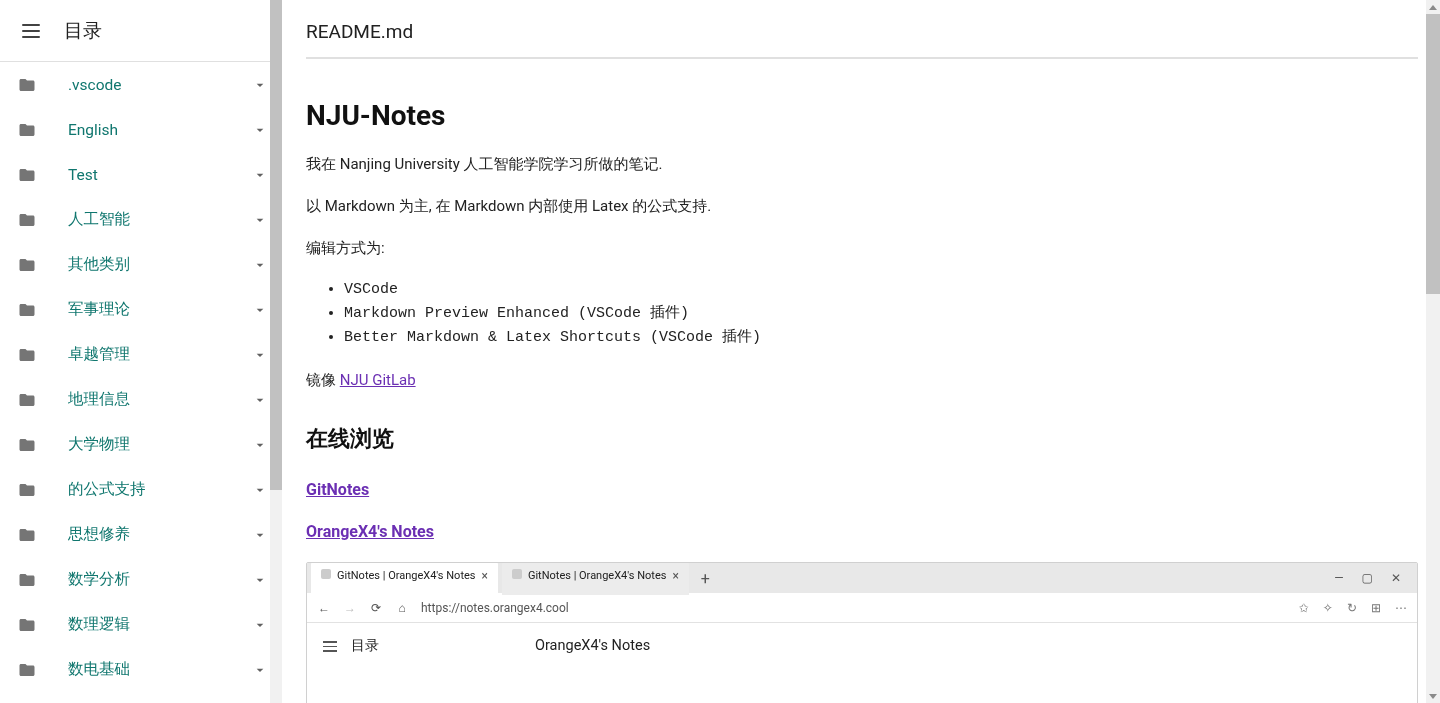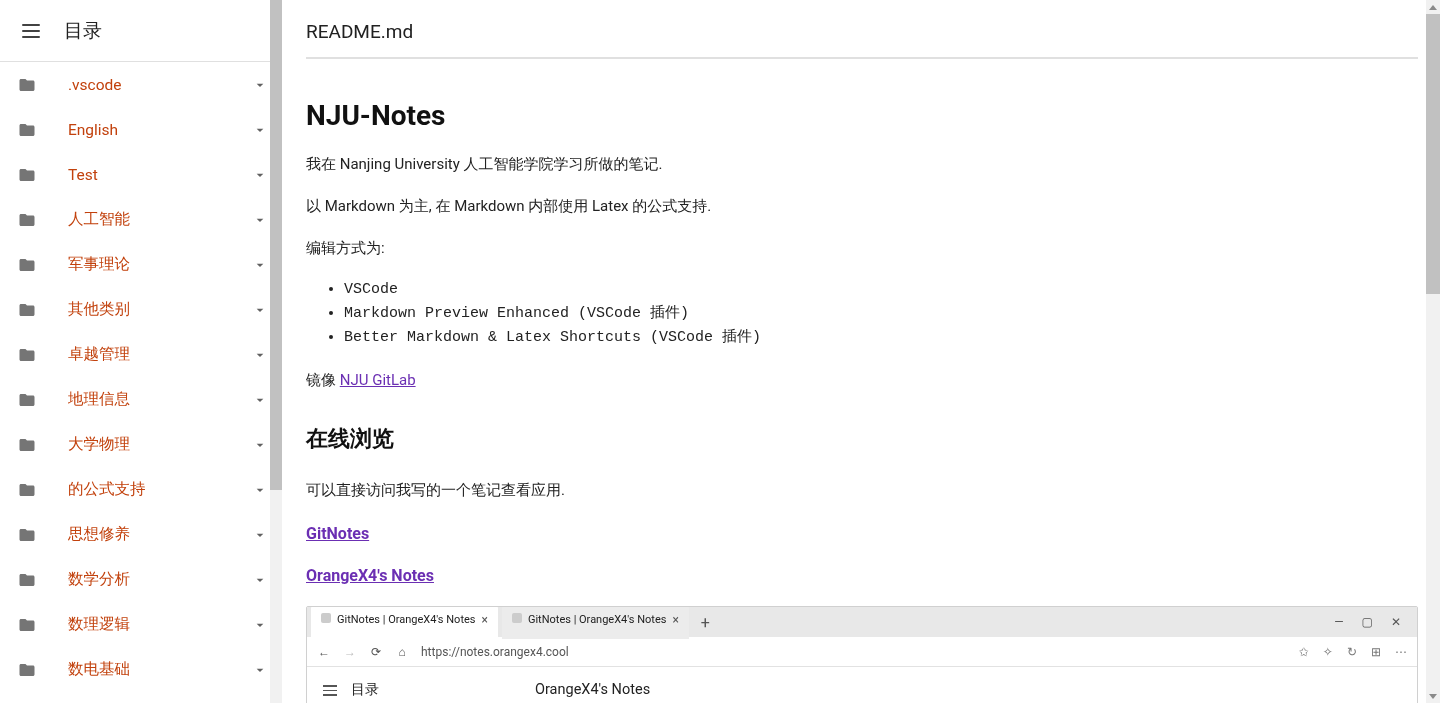--- a/index.html
+++ b/index.html
@@ -49,21 +49,21 @@
       height: 45px;
       padding: 0 14px 0 16px;
       cursor: pointer;
     }
     .folder-icon {
       width: 22px; height: 18px;
       margin-right: 30px;
       flex-shrink: 0;
     }
     .folder-icon svg { fill: #757575; }
-    .tree-label { flex: 1; font-size: 15.5px; color: #c2410c; }
+    .tree-label { flex: 1; font-size: 15.5px; color: #0f766e; }
     .chevron { width: 16px; height: 16px; flex-shrink: 0; }
     .chevron svg { fill: #616161; }
 
     
     .left-scroll {
       position: absolute;
       left: 270px;
       top: 0;
       width: 12px;
       height: 100%;
@@ -242,34 +242,34 @@
               <path d="M7 10l5 5 5-5z"></path>
             </svg>
     </span>
         </div>
         <div class="tree-item">
     <span class="folder-icon">
       <svg viewBox="0 0 24 24" width="22" height="18">
               <path d="M10 4H4c-1.1 0-2 .9-2 2v12c0 1.1.9 2 2 2h16c1.1 0 2-.9 2-2V8c0-1.1-.9-2-2-2h-8l-2-2z"></path>
             </svg>
     </span>
+    <span class="tree-label">其他类别</span>
+    <span class="chevron">
+      <svg viewBox="0 0 24 24" width="16" height="16">
+              <path d="M7 10l5 5 5-5z"></path>
+            </svg>
+    </span>
+        </div>
+        <div class="tree-item">
+    <span class="folder-icon">
+      <svg viewBox="0 0 24 24" width="22" height="18">
+              <path d="M10 4H4c-1.1 0-2 .9-2 2v12c0 1.1.9 2 2 2h16c1.1 0 2-.9 2-2V8c0-1.1-.9-2-2-2h-8l-2-2z"></path>
+            </svg>
+    </span>
     <span class="tree-label">军事理论</span>
-    <span class="chevron">
-      <svg viewBox="0 0 24 24" width="16" height="16">
-              <path d="M7 10l5 5 5-5z"></path>
-            </svg>
-    </span>
-        </div>
-        <div class="tree-item">
-    <span class="folder-icon">
-      <svg viewBox="0 0 24 24" width="22" height="18">
-              <path d="M10 4H4c-1.1 0-2 .9-2 2v12c0 1.1.9 2 2 2h16c1.1 0 2-.9 2-2V8c0-1.1-.9-2-2-2h-8l-2-2z"></path>
-            </svg>
-    </span>
-    <span class="tree-label">其他类别</span>
     <span class="chevron">
       <svg viewBox="0 0 24 24" width="16" height="16">
               <path d="M7 10l5 5 5-5z"></path>
             </svg>
     </span>
         </div>
         <div class="tree-item">
     <span class="folder-icon">
       <svg viewBox="0 0 24 24" width="22" height="18">
               <path d="M10 4H4c-1.1 0-2 .9-2 2v12c0 1.1.9 2 2 2h16c1.1 0 2-.9 2-2V8c0-1.1-.9-2-2-2h-8l-2-2z"></path>
@@ -391,21 +391,20 @@
       <p>编辑方式为:</p>
       <ul id="editors-list">
           <li>VSCode</li>
           <li>Markdown Preview Enhanced (VSCode 插件)</li>
           <li>Better Markdown &amp; Latex Shortcuts (VSCode 插件)</li>
         </ul>
       <p>
         <span>镜像 </span><a href="#" class="inline">NJU GitLab</a>
       </p>
       <h2>在线浏览</h2>
-      <p>可以直接访问我写的一个笔记查看应用.</p>
       <h3><a href="#">GitNotes</a></h3>
       <h3><a href="#">OrangeX4's Notes</a></h3>
 
       <div class="screenshot">
         <div class="ss-tabs">
           <div class="ss-tab active">
             <span class="dot"></span>
             <span>GitNotes | OrangeX4's Notes</span>
             <span class="x">×</span>
           </div>

